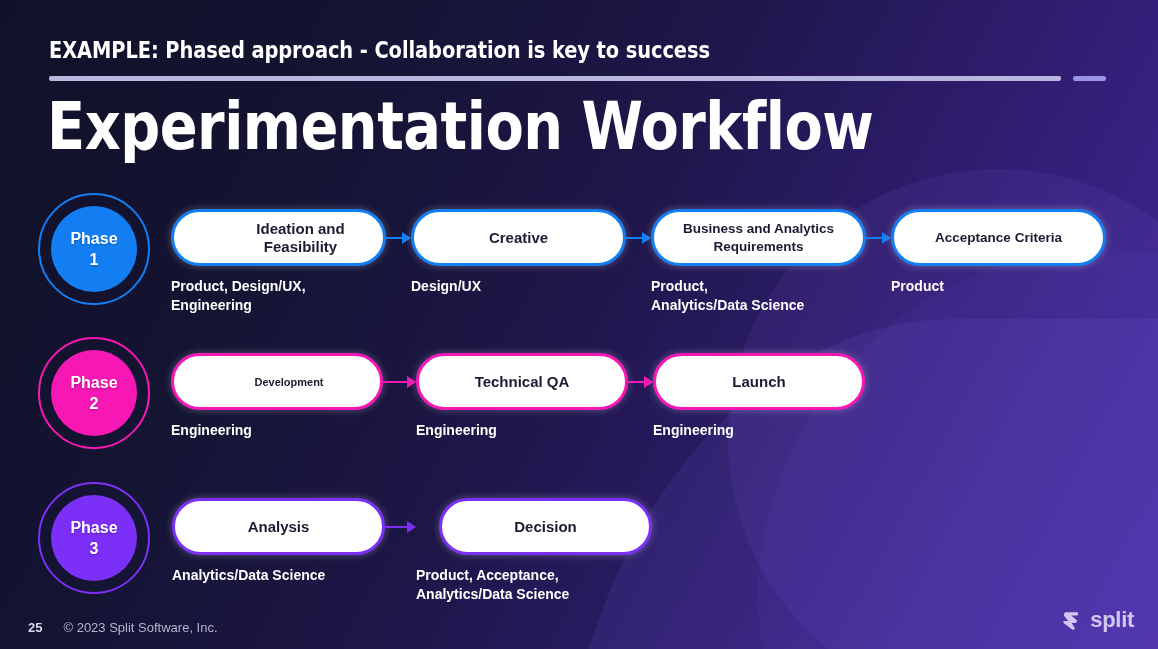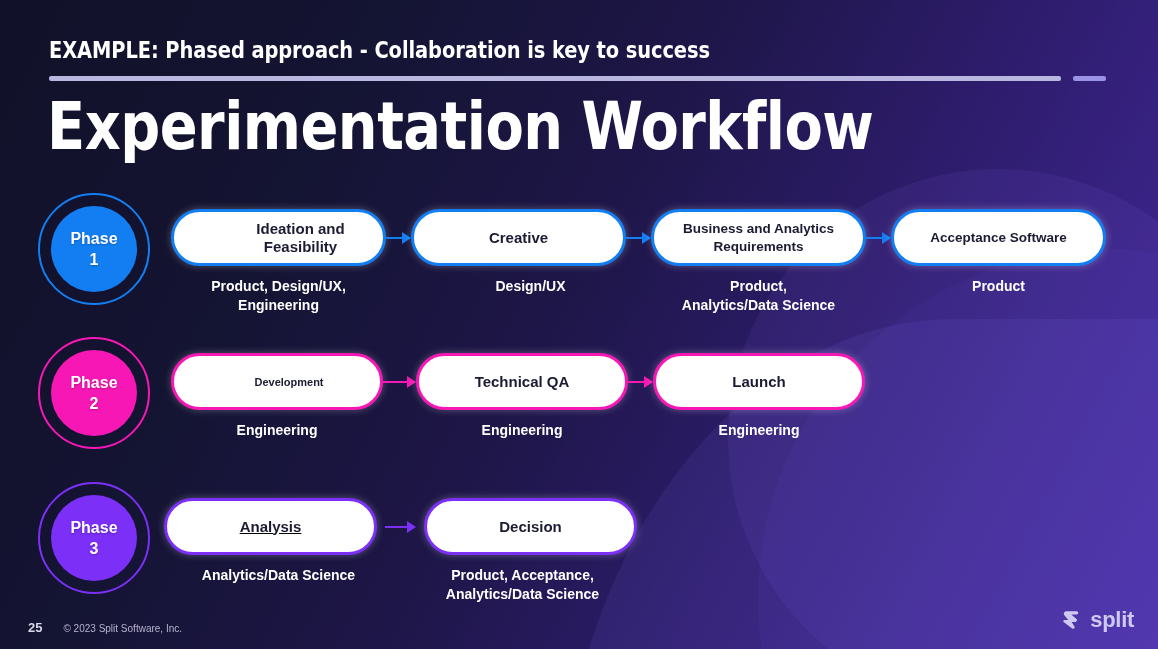--- a/index.html
+++ b/index.html
@@ -135,21 +135,21 @@
   }
   .pill-label {
     text-align:center;
     color:#1b1b33;
     font-weight:bold;
     line-height:18px;
   }
   .caption {
     position:absolute;
     top:84px;
-    text-align:center;
+    text-align:left;
     color:#ffffff;
     font-size:14px;
     font-weight:bold;
     line-height:19px;
     white-space:pre-line;
   }
 
   .arrow {
     position:absolute;
     top:42px;
@@ -170,25 +170,25 @@
 
   
   .footer {
     position:absolute; left:28px; bottom:14px;
     display:flex; align-items:baseline; gap:21px;
   }
   .page-num {
     color:#d9d7ea; font-size:13px; font-weight:bold;
   }
   .copyright {
-    color:#b6b3cd; font-size:10px;
+    color:#b6b3cd; font-size:13px;
   }
   .brand {
     position:absolute; right:24px; bottom:16px;
-    display:flex; gap:7px;
+    display:flex; align-items:center; gap:7px;
   }
   .brand-mark { display:block; }
   .brand-name {
     color:#cfc9f2; font-size:22px; font-weight:600; letter-spacing:-0.3px;
   }
 </style>
 </head>
 <body>
 
 <div id="slide">
@@ -218,37 +218,37 @@
         </div>
         <div class="caption" style="left: 171px; width: 215px;">Product, Design/UX,
 Engineering</div>
         <div class="arrow" style="--c: #127ef2; left: 386px; width: 25px;">
           <div class="arrow-line"></div>
           <div class="arrow-head"></div>
         </div>
         <div class="pill" style="--c: #127ef2; left: 411px; width: 215px;">
           <div class="pill-label" style="font-size: 15px; white-space: pre-line;">Creative</div>
         </div>
-        <div class="caption" style="left: 423px; width: 215px;">Design/UX</div>
+        <div class="caption" style="left: 411px; width: 215px;">Design/UX</div>
         <div class="arrow" style="--c: #127ef2; left: 626px; width: 25px;">
           <div class="arrow-line"></div>
           <div class="arrow-head"></div>
         </div>
         <div class="pill" style="--c: #127ef2; left: 651px; width: 215px;">
           <div class="pill-label" style="font-size: 13.5px; white-space: pre-line;">Business and Analytics
 Requirements</div>
         </div>
         <div class="caption" style="left: 651px; width: 215px;">Product,
 Analytics/Data Science</div>
         <div class="arrow" style="--c: #127ef2; left: 866px; width: 25px;">
           <div class="arrow-line"></div>
           <div class="arrow-head"></div>
         </div>
         <div class="pill" style="--c: #127ef2; left: 891px; width: 215px;">
-          <div class="pill-label" style="font-size: 13.5px; white-space: pre-line;">Acceptance Software</div>
+          <div class="pill-label" style="font-size: 13.5px; white-space: pre-line;">Acceptance Criteria</div>
         </div>
         <div class="caption" style="left: 891px; width: 215px;">Product</div>
       </div>
       <div class="row" id="row-1">
         <div class="phase-badge" style="--c: #f717b5;">
           <div class="phase-ring"></div>
           <div class="phase-disc"></div>
           <div class="phase-text">
             <div>Phase</div>
             <div>2</div>
@@ -277,29 +277,29 @@
       </div>
       <div class="row" id="row-2">
         <div class="phase-badge" style="--c: #7b2ff7;">
           <div class="phase-ring"></div>
           <div class="phase-disc"></div>
           <div class="phase-text">
             <div>Phase</div>
             <div>3</div>
           </div>
         </div>
-        <div class="pill" style="--c: #7b2ff7; left: 164px; width: 213px; text-decoration: underline;">
+        <div class="pill" style="--c: #7b2ff7; left: 172px; width: 213px;">
           <div class="pill-label" style="font-size: 15px; white-space: pre-line;">Analysis</div>
         </div>
         <div class="caption" style="left: 172px; width: 213px;">Analytics/Data Science</div>
         <div class="arrow" style="--c: #7b2ff7; left: 385px; width: 31px;">
           <div class="arrow-line"></div>
           <div class="arrow-head"></div>
         </div>
-        <div class="pill" style="--c: #7b2ff7; left: 424px; width: 213px;">
+        <div class="pill" style="--c: #7b2ff7; left: 439px; width: 213px;">
           <div class="pill-label" style="font-size: 15px; white-space: pre-line;">Decision</div>
         </div>
         <div class="caption" style="left: 416px; width: 213px;">Product, Acceptance,
 Analytics/Data Science</div>
       </div>
     </div>
 
   <div class="footer">
     <span class="page-num">25</span>
     <span class="copyright">© 2023 Split Software, Inc.</span>

